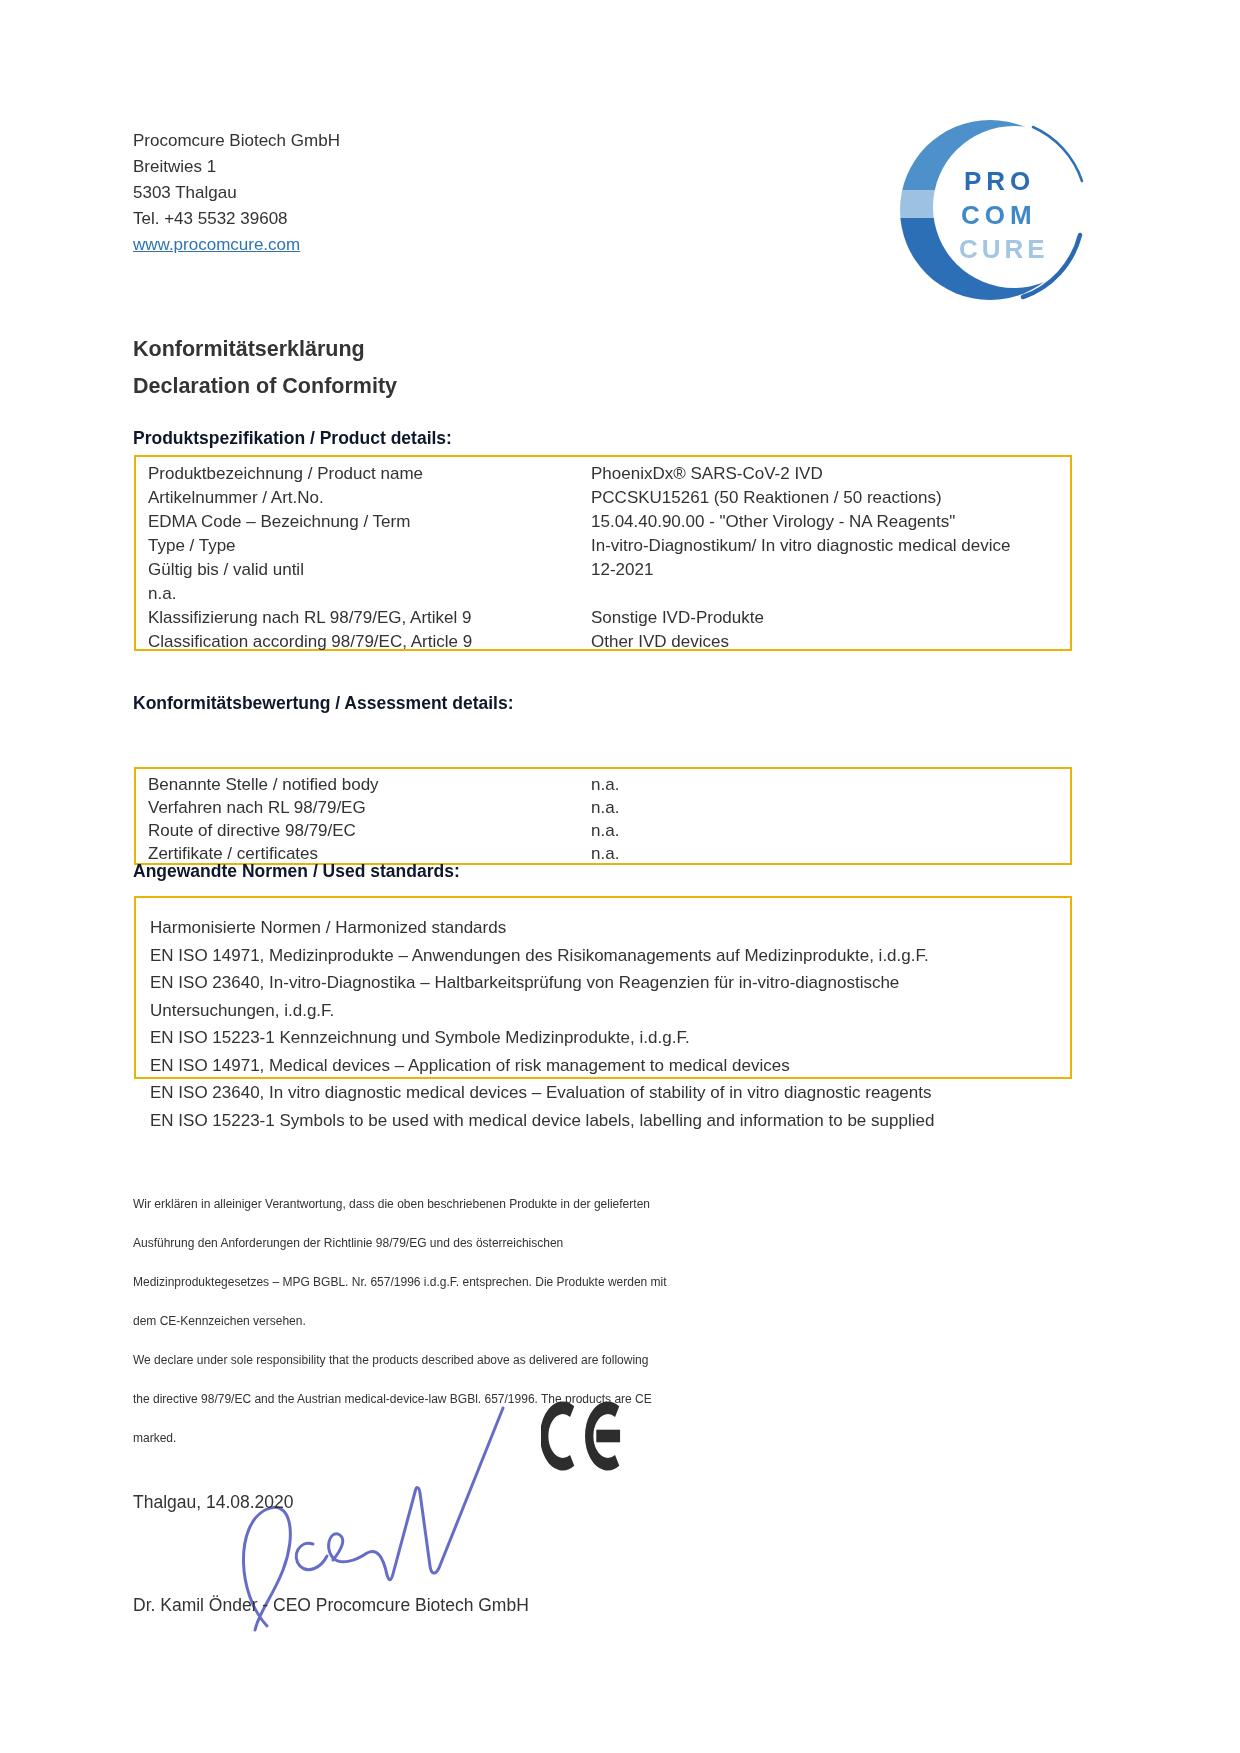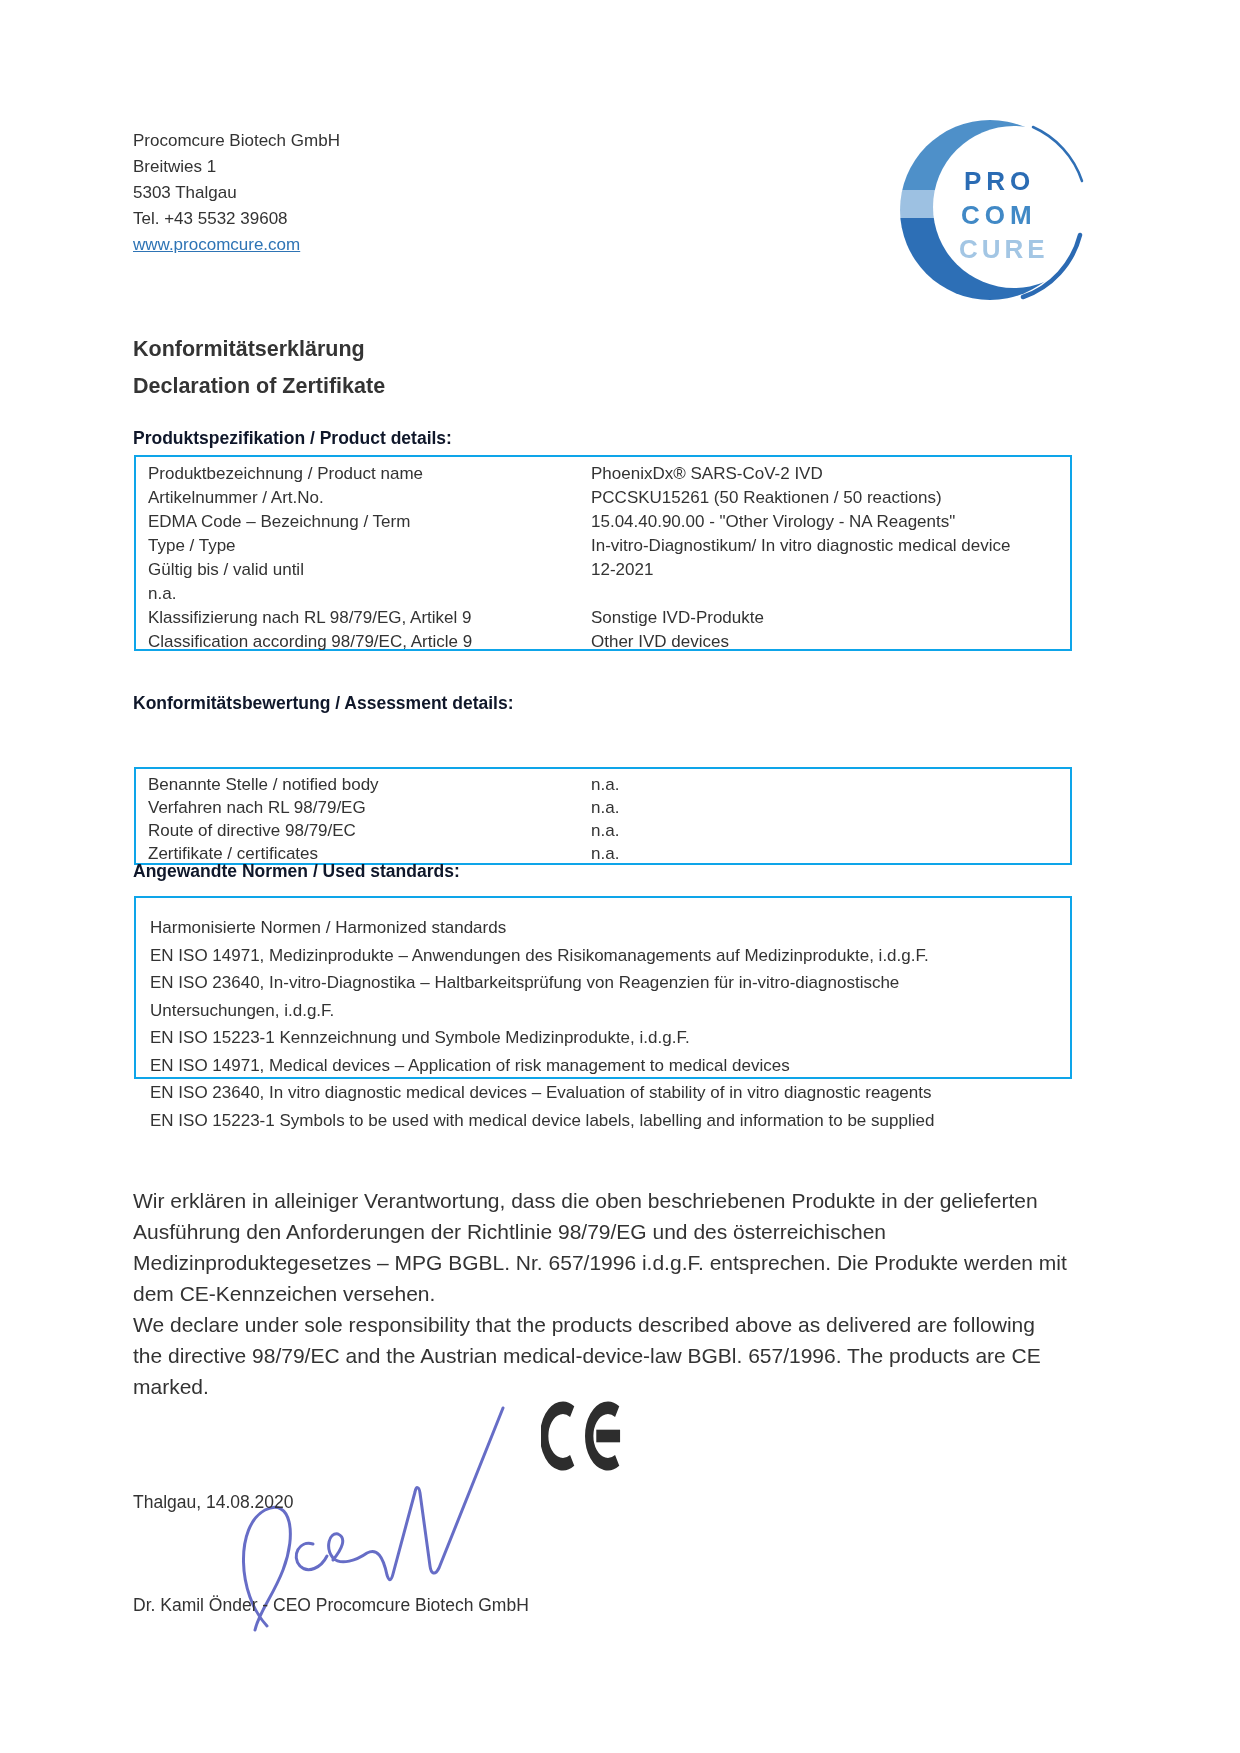--- a/index.html
+++ b/index.html
@@ -18,32 +18,32 @@
   .logo{position:absolute;left:893px;top:114px;width:202px;height:198px;}
   
   .title{position:absolute;left:133px;top:331px;width:848px;text-align:left;
          font-size:21.5px;font-weight:bold;line-height:37px;color:#343434;}
   
   .sec-h{position:absolute;left:133px;font-size:17.5px;font-weight:bold;color:#0f172a;}
   .h-product{top:428px;}
   .h-assessment{top:693px;}
   .h-standards{top:861px;}
   
-  .box{position:absolute;left:134px;width:938px;border:2px solid #0ea5e9;
+  .box{position:absolute;left:134px;width:938px;border:2px solid #eab308;
        box-sizing:border-box;font-size:17px;}
   .box-product{top:455px;height:196px;padding:5px 6px 0 12px;}
   .box-assessment{top:720px;height:98px;padding:4px 6px 0 12px;margin-top:47px;}
   .box-standards{top:896px;height:183px;padding:16px 6px 0 14px;line-height:27.5px;}
   .trow{display:flex;line-height:24px;}
   .box-assessment .trow{line-height:23px;}
   .tlabel{width:443px;flex:0 0 443px;}
   .tvalue{flex:1;}
   .std-line{white-space:nowrap;}
   
-  .decl{position:absolute;left:133px;top:1185px;width:960px;font-size:21px;line-height:31px;}
+  .decl{position:absolute;left:133px;top:1185px;width:960px;font-size:12px;line-height:39px;}
   .decl p{margin:0;white-space:pre-line;}
   
   .ce{position:absolute;left:541px;top:1401px;width:90px;height:70px;}
   .sig{position:absolute;left:215px;top:1398px;width:300px;height:235px;pointer-events:none;}
   .place-date{position:absolute;left:133px;top:1492px;font-size:17.5px;}
   .signatory{position:absolute;left:133px;top:1595px;font-size:17.5px;}
 </style>
 </head>
 <body>
 
@@ -74,21 +74,21 @@
       <path d="M 140,13 A 90,90 0 0 1 189,67" fill="none" stroke="#2f6fb5" stroke-width="2.5" stroke-linecap="round"></path>
       <path d="M 130,183 A 89,89 0 0 0 187,121" fill="none" stroke="#2b6ab3" stroke-width="4.5" stroke-linecap="round"></path>
       <text x="71" y="76" font-size="26" font-weight="bold" letter-spacing="5" fill="#2b6cb4">PRO</text>
       <text x="68" y="110" font-size="26" font-weight="bold" letter-spacing="5" fill="#4189c6">COM</text>
       <text x="66" y="144" font-size="26" font-weight="bold" letter-spacing="4" fill="#a3c6e4">CURE</text>
     </svg>
   </div>
 
   <div class="title">
     <div>Konformitätserklärung</div>
-    <div>Declaration of Zertifikate</div>
+    <div>Declaration of Conformity</div>
   </div>
 
   <div class="sec-h h-product">Produktspezifikation / Product details:</div>
   <div class="box box-product">
     <div class="trow">
         <div class="tlabel">Produktbezeichnung / Product name</div>
         <div class="tvalue">PhoenixDx® SARS-CoV-2 IVD</div>
       </div>
     <div class="trow">
         <div class="tlabel">Artikelnummer / Art.No.</div>

